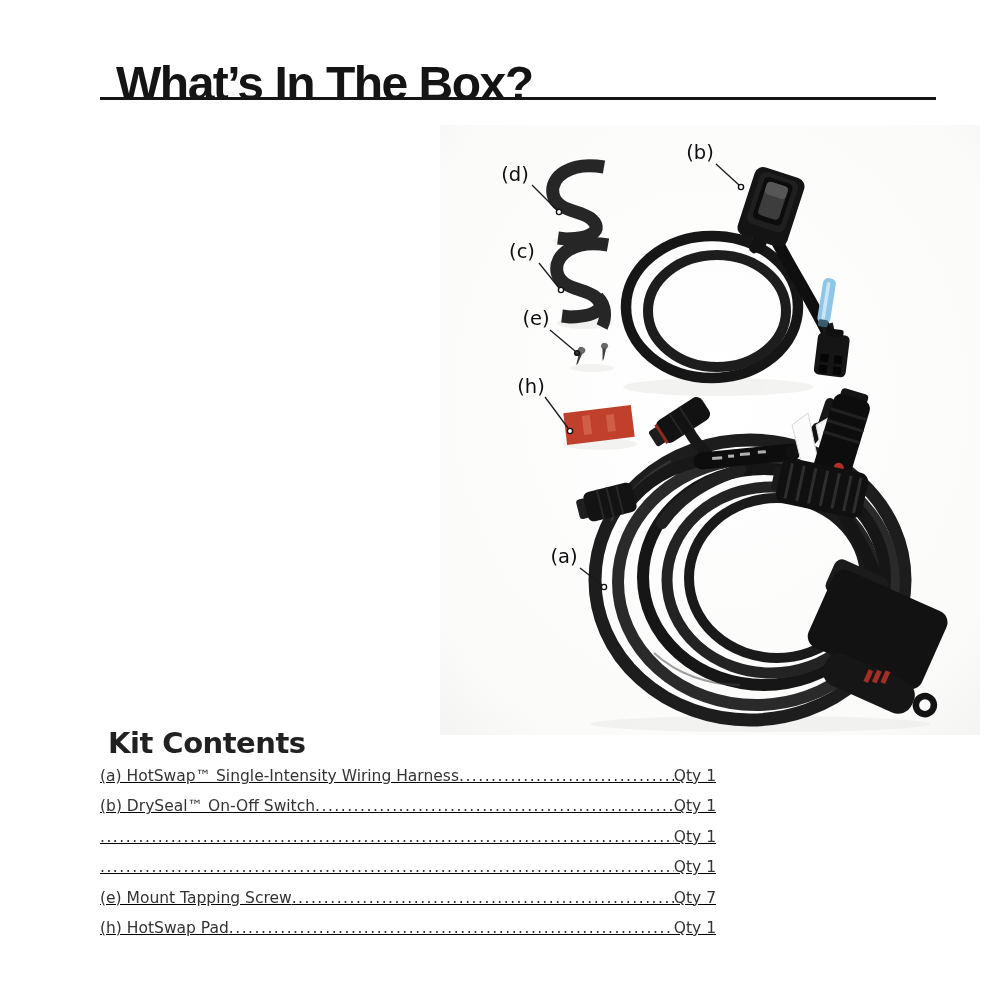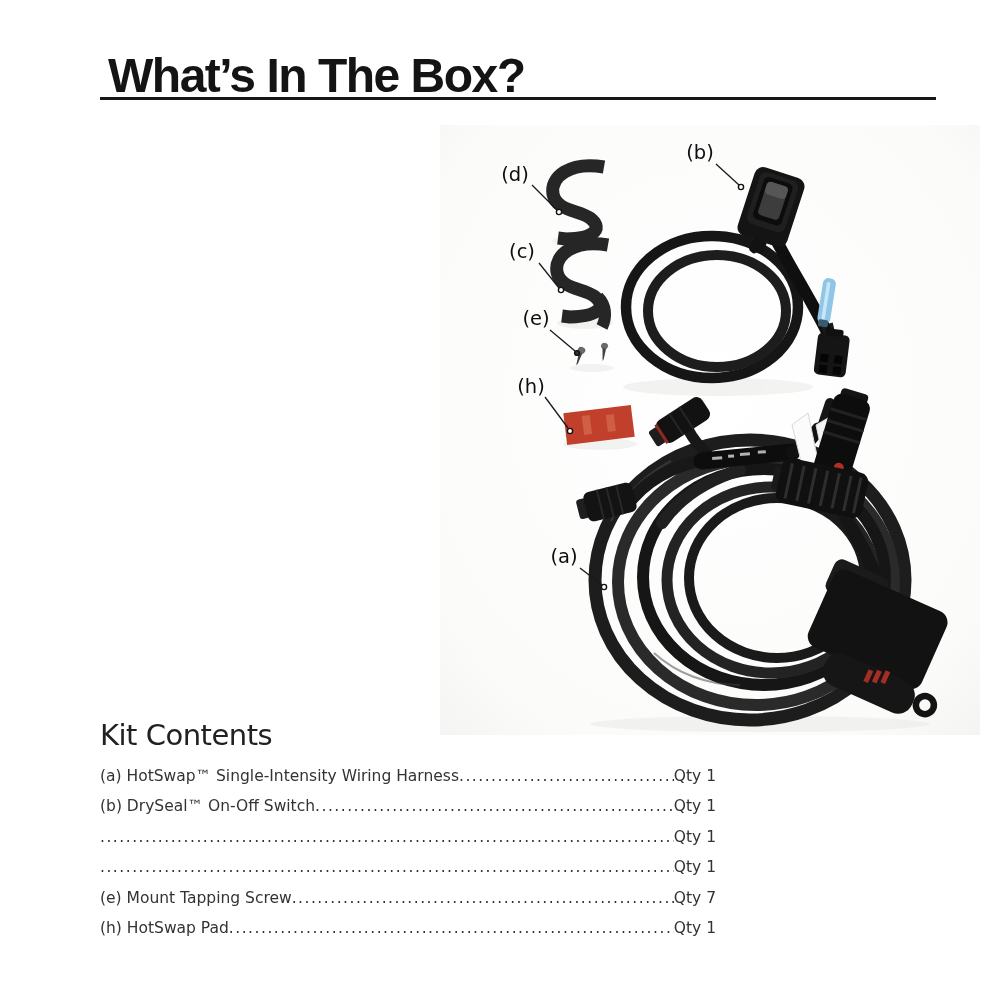--- a/index.html
+++ b/index.html
@@ -1,39 +1,39 @@
 <!DOCTYPE html>
 <html><head>
 <meta charset="utf-8">
 <style>
   html,body { margin:0; padding:0; background:#ffffff; }
   .page {
     position:relative; width:1000px; height:1000px; background:#ffffff;
     font-family:"DejaVu Sans", sans-serif; overflow:hidden;
   }
   .title {
-    position:absolute; left:100px; top:40px; margin:8px;
+    position:absolute; left:100px; top:40px; margin:16px;
     font-family:"Liberation Sans", sans-serif;
     font-size:48px; font-weight:700; letter-spacing:-1.5px; color:#141414;
     white-space:nowrap;
   }
   .title-rule {
     position:absolute; left:100px; top:97px; width:836px; height:3px;
     background:#161616;
   }
   .photo {
     position:absolute; left:440px; top:125px; width:540px; height:610px;
   }
   .kit-heading {
-    position:absolute; left:100px; top:718px; margin:0;
+    position:absolute; left:100px; top:718px; margin:8px;
     font-family:"DejaVu Sans", sans-serif;
-    font-size:29px; font-weight:400; color:#212121; letter-spacing:-0.5px;
+    font-size:29px; font-weight:700; color:#212121; letter-spacing:-0.5px;
   }
   .kit-list {
-    position:absolute; left:100px; top:761px; width:616px;
+    position:absolute; left:100px; top:761px; width:616px;text-decoration:underline;
   }
   .kit-row {
     display:flex; align-items:baseline; height:30.4px;
     font-size:15.5px; color:#333333; line-height:30.4px;
   }
   .kit-label { white-space:nowrap; flex:0 0 auto; }
   .kit-leader {
     flex:1 1 auto; min-width:0; overflow:hidden; white-space:nowrap;
     color:#333333;
   }

